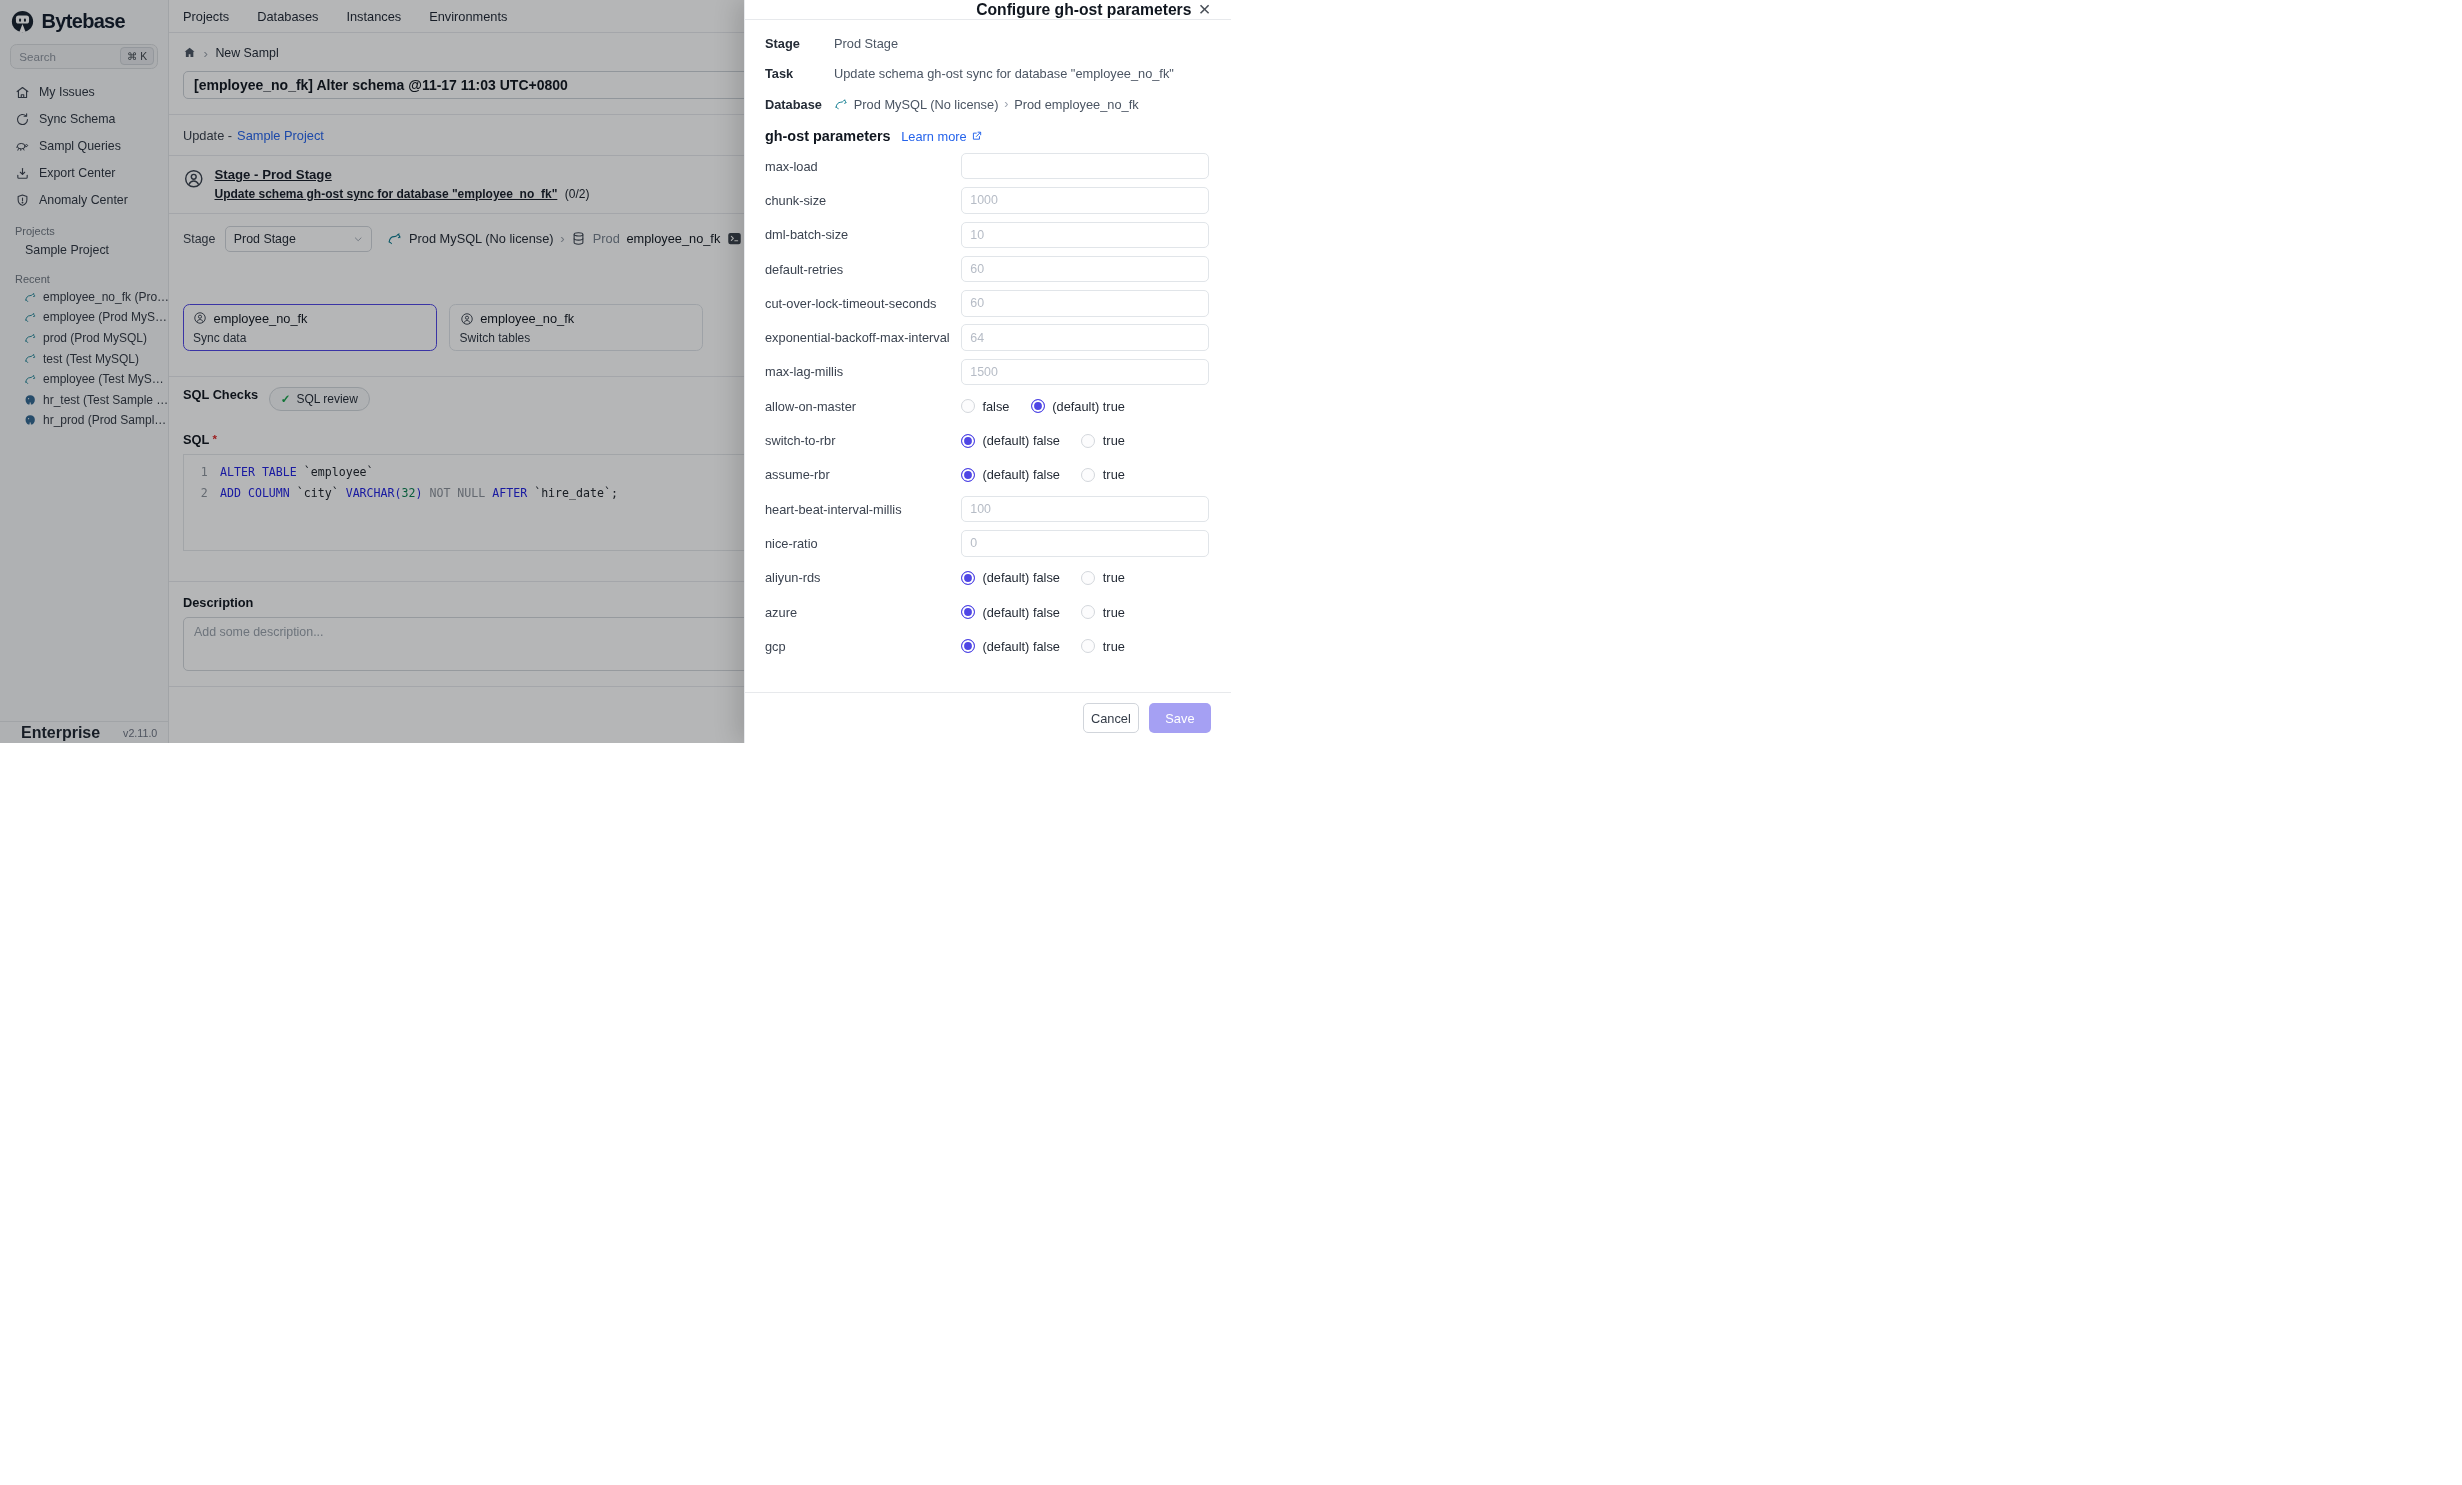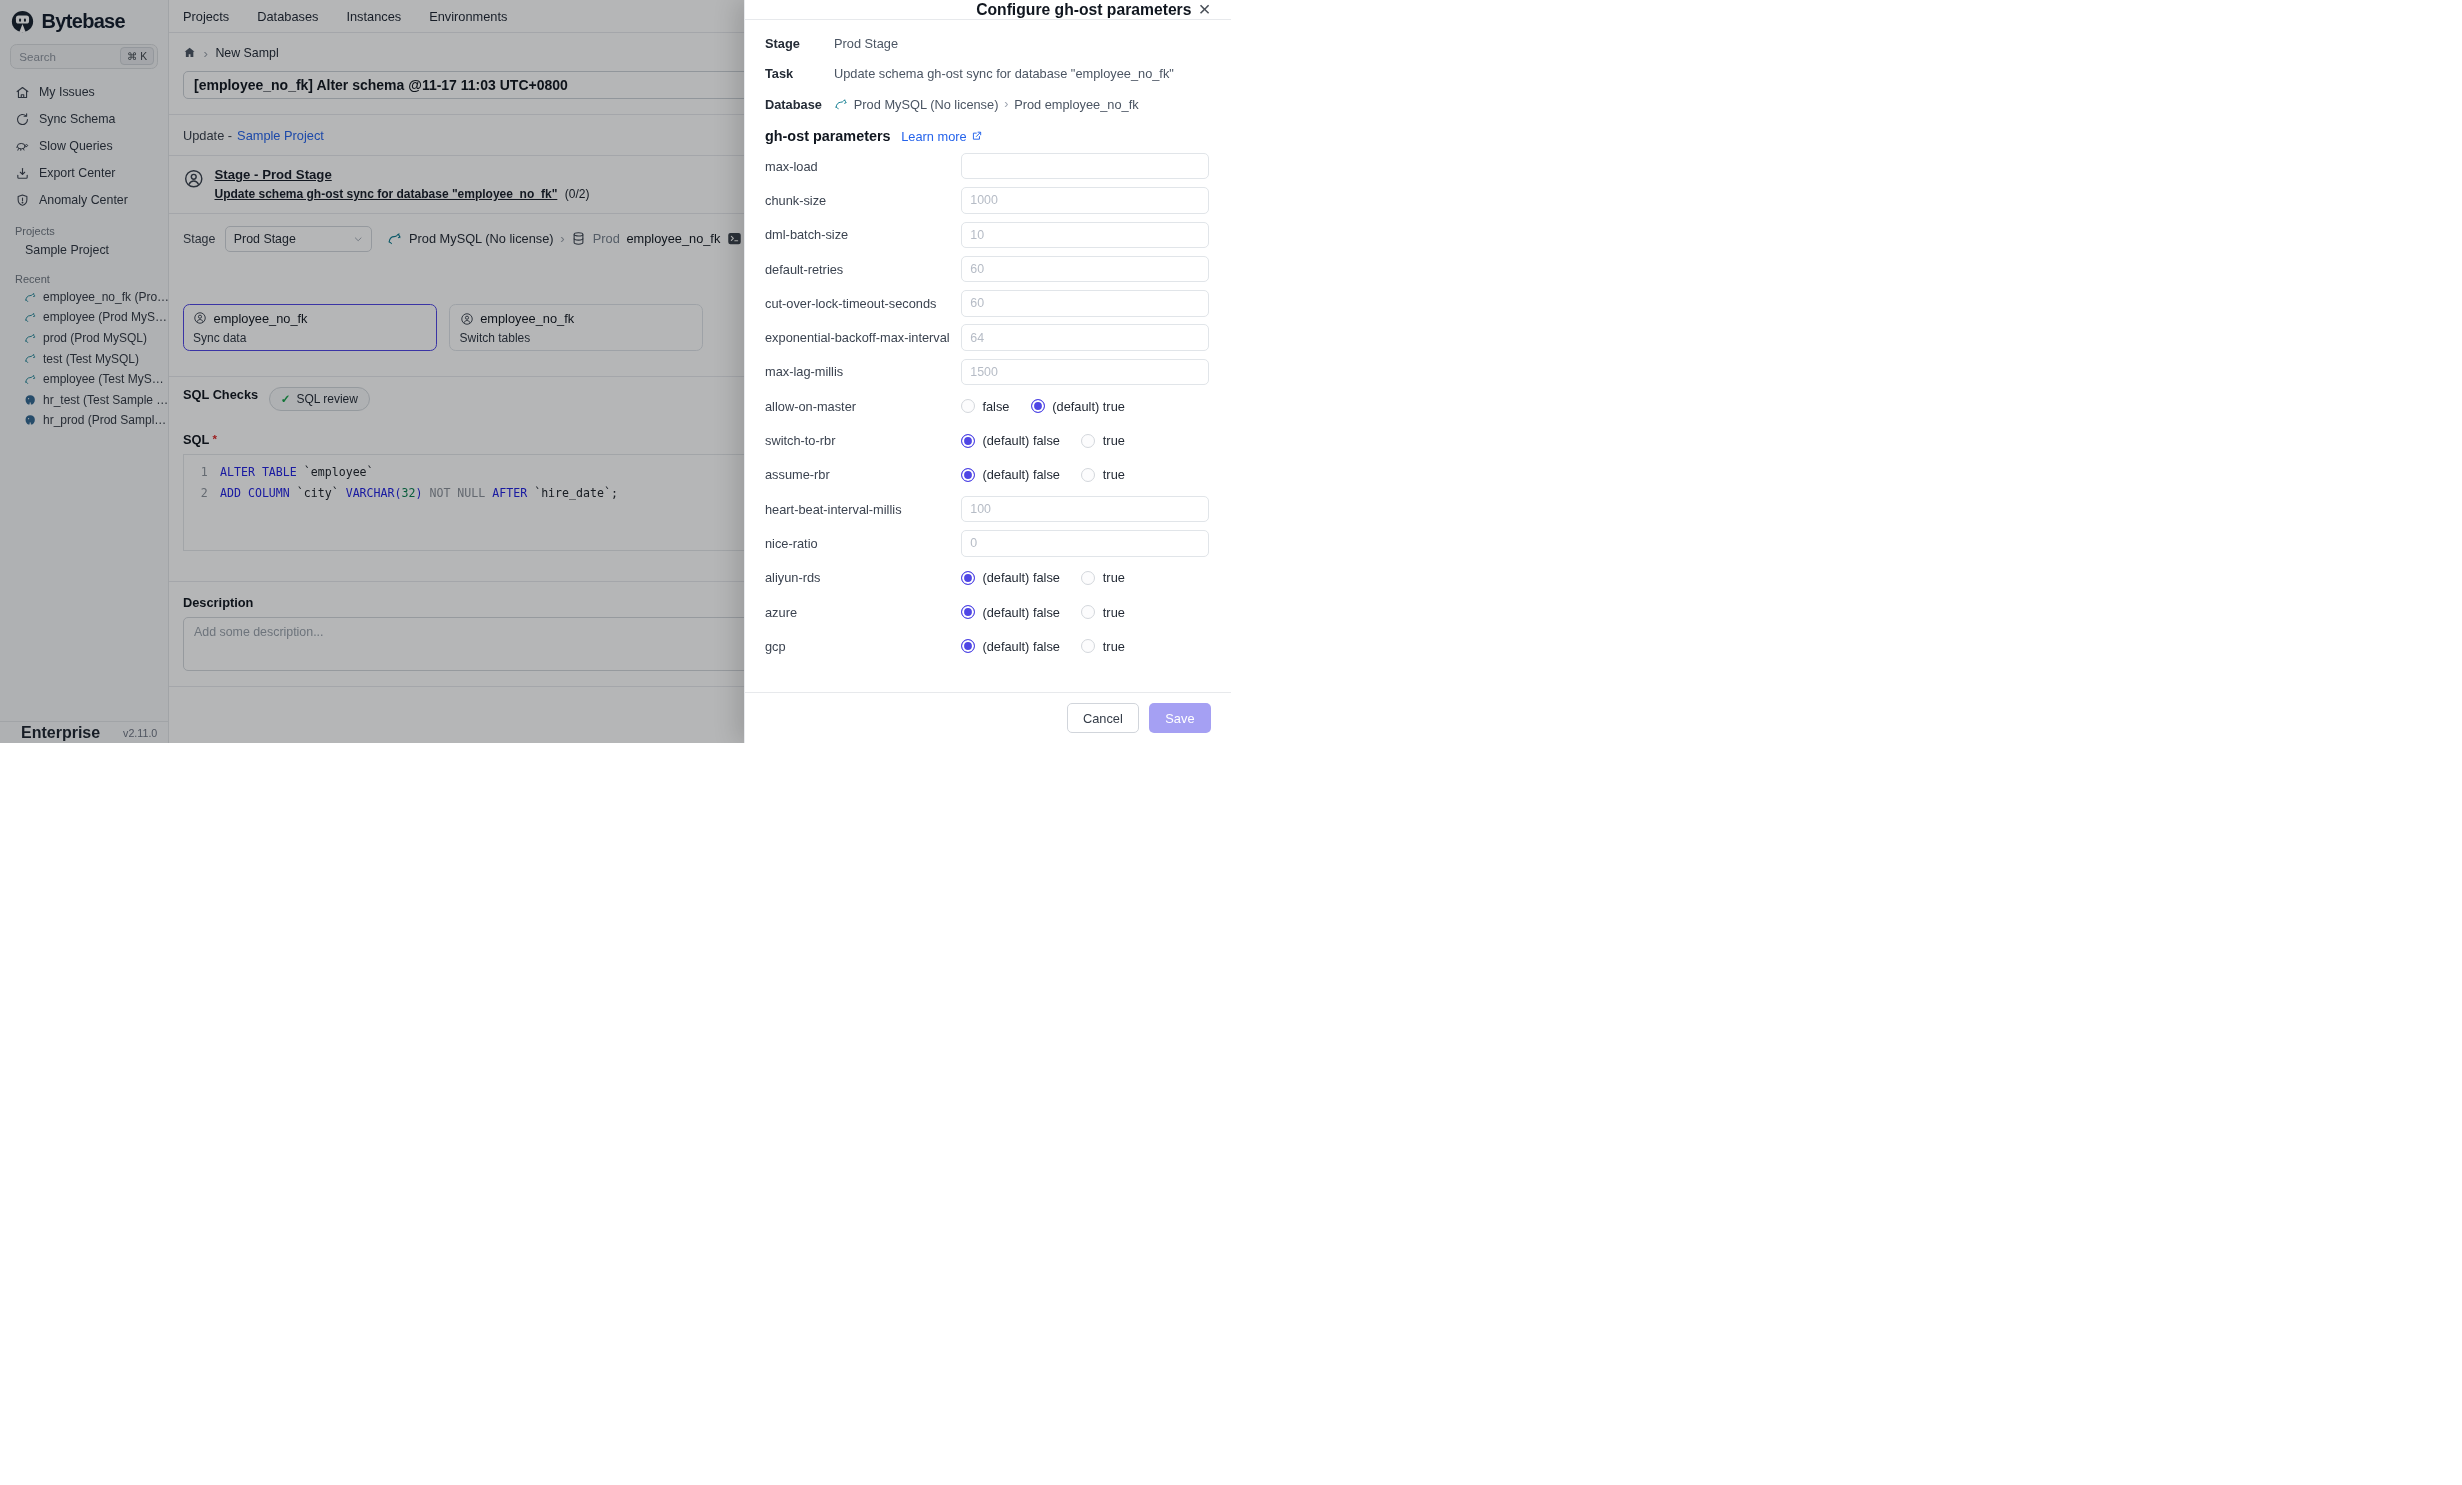--- a/index.html
+++ b/index.html
@@ -114,21 +114,21 @@
   .p-label{width:196px; flex:none; font-size:12.8px; font-weight:500; color:#3b4350;}
   .p-ctrl{display:flex; align-items:center; flex:1;}
   .p-input{width:248px; height:26.4px; border:0.8px solid #e1e5e9; border-radius:5px; padding:0 8.3px; font-size:12.4px; color:#242b36; font-family:inherit; outline:none; background:#fff;}
   .p-input::placeholder{color:#b6bcc6;}
   .p-opt{display:flex; align-items:center; gap:7.4px; margin-right:21.5px; cursor:pointer;}
   .radio{width:14px; height:14px; border-radius:50%; border:0.8px solid #d3d7dc; background:#fcfcfd; flex:none;}
   .radio.on{border:1.7px solid var(--accent); background:var(--accent); box-shadow:inset 0 0 0 2.1px #fff;}
   .opt-label{font-size:12.8px; color:#242b36;}
   .drawer-footer{height:51px; flex:none; border-top:0.8px solid #e7e9ec; display:flex; align-items:center; justify-content:flex-end; gap:10px; padding:0 20px;}
   .btn{height:30px; border-radius:5px; font-size:12.8px; font-family:inherit; display:flex; align-items:center; cursor:pointer;}
-  .btn-cancel{padding:0 15px; background:#fff; border:0.8px solid #d1d5db; color:#343c48;}
+  .btn-cancel{padding:0 7px; background:#fff; border:0.8px solid #d1d5db; color:#343c48;}
   .btn-save{padding:0 16.5px; background:var(--save-button); border:none; color:#fff; font-weight:500;}
 </style>
 </head>
 <body>
 
 <aside class="sidebar">
   <div class="logo-row">
     <span class="icon logo-mark">
         <svg viewBox="0 0 24 24">
           <circle cx="12" cy="12" r="10.2" fill="#18222f"></circle>
@@ -165,21 +165,21 @@
         <span>Sync Schema</span>
       </div>
       <div class="menu-item">
         <span class="icon">
           <svg viewBox="0 0 24 24" fill="none" stroke="currentColor" stroke-width="1.6" stroke-linecap="round" stroke-linejoin="round">
             <ellipse cx="10" cy="11.5" rx="6.2" ry="4.4"></ellipse>
             <path d="M16 10.3c1.2-1.5 2.7-1.7 3.7-.9.8.7.6 1.8-.3 2.3l-1.8.8"></path>
             <path d="M5.5 15.6 4.6 18M9.2 16v2.1M13.4 15.5l1 2.2M3.9 12.6l-1.4.5"></path>
           </svg>
         </span>
-        <span>Slow Queries</span>
+        <span>Sampl Queries</span>
       </div>
       <div class="menu-item">
         <span class="icon">
           <svg viewBox="0 0 24 24" fill="none" stroke="currentColor" stroke-width="1.8" stroke-linecap="round" stroke-linejoin="round">
             <path d="M12 4v9"></path>
             <path d="m8.5 10 3.5 3.5L15.5 10"></path>
             <path d="M4.5 14.8v3c0 1 .8 1.7 1.7 1.7h11.6c.9 0 1.7-.7 1.7-1.7v-3"></path>
           </svg>
         </span>
         <span>Export Center</span>

